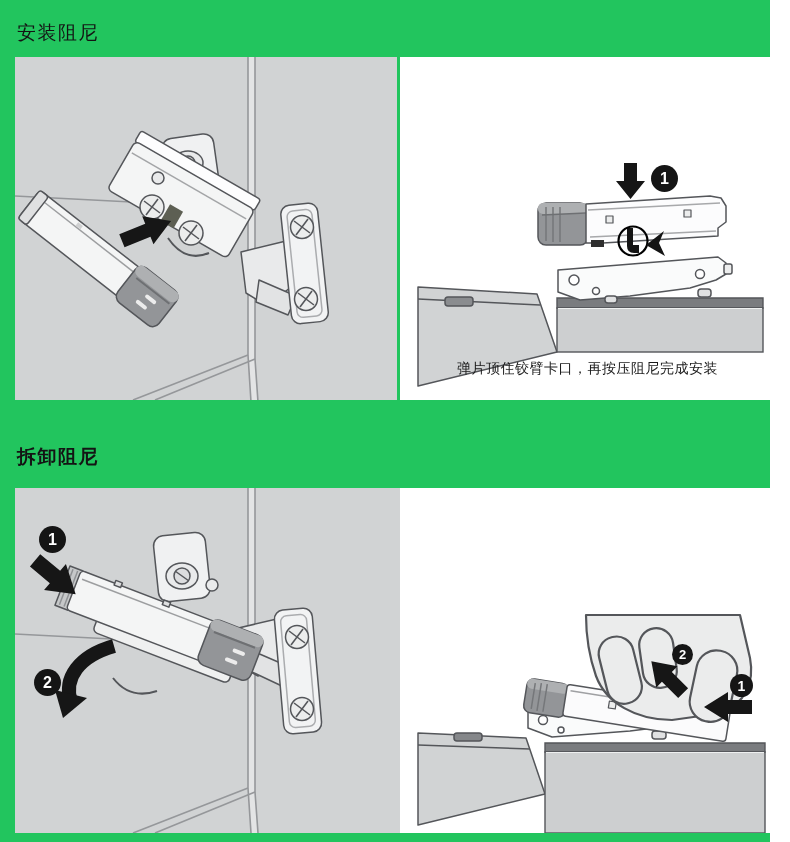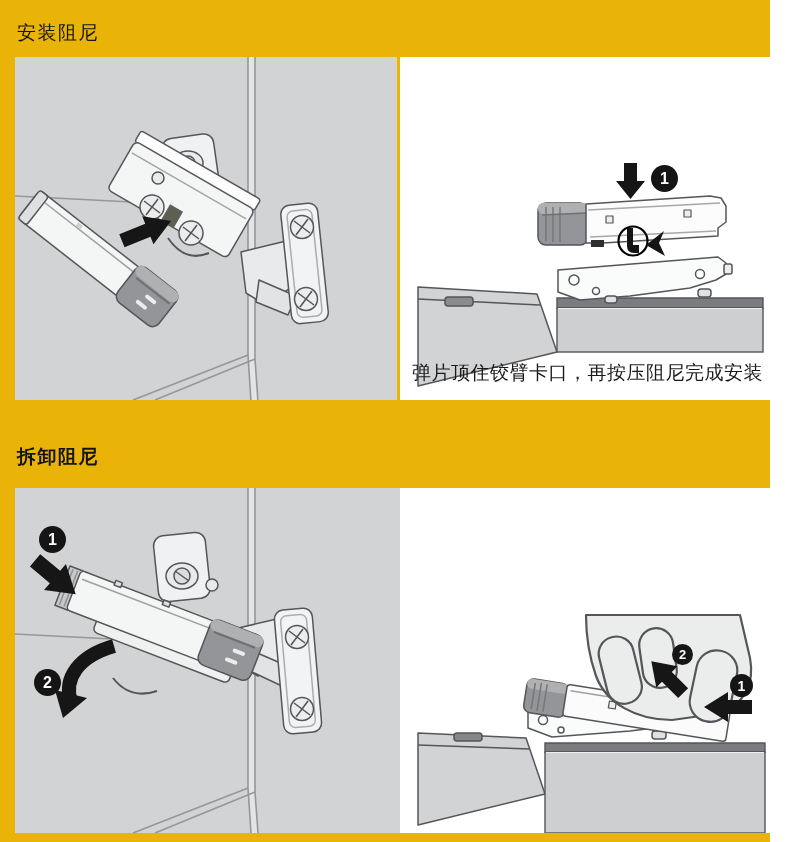--- a/index.html
+++ b/index.html
@@ -1,28 +1,28 @@
 <!DOCTYPE html>
 <html><head>
 <meta charset="utf-8">
 <style>
   html,body{margin:0;padding:0;background:#ffffff;}
   .sheet{
-    position:relative;width:770px;height:842px;background:#eab308;
+    position:relative;width:770px;height:842px;background:#22c55e;
     font-family:"Liberation Sans","DejaVu Sans",sans-serif;overflow:hidden;
   }
   .section-title{
     position:absolute;left:17px;font-size:19px;line-height:23px;
     color:#141414;letter-spacing:1.5px;font-weight:500;
   }
   .panel{position:absolute;overflow:hidden;}
   .panel svg{display:block;}
   .caption{
     position:absolute;left:400px;top:360px;width:375px;text-align:center;
-    font-size:19px;color:#1a1a1a;letter-spacing:0.5px;
+    font-size:14px;color:#1a1a1a;letter-spacing:0.5px;
   }
   .badge{
     position:absolute;background:#151515;color:#ffffff;border-radius:50%;
     display:flex;align-items:center;justify-content:center;font-weight:700;
   }
   .badge.b27{width:27px;height:27px;font-size:16px;}
   .badge.b21{width:21px;height:21px;font-size:13px;}
   .badge.b23{width:23px;height:23px;font-size:14px;}
 </style>
 </head>

